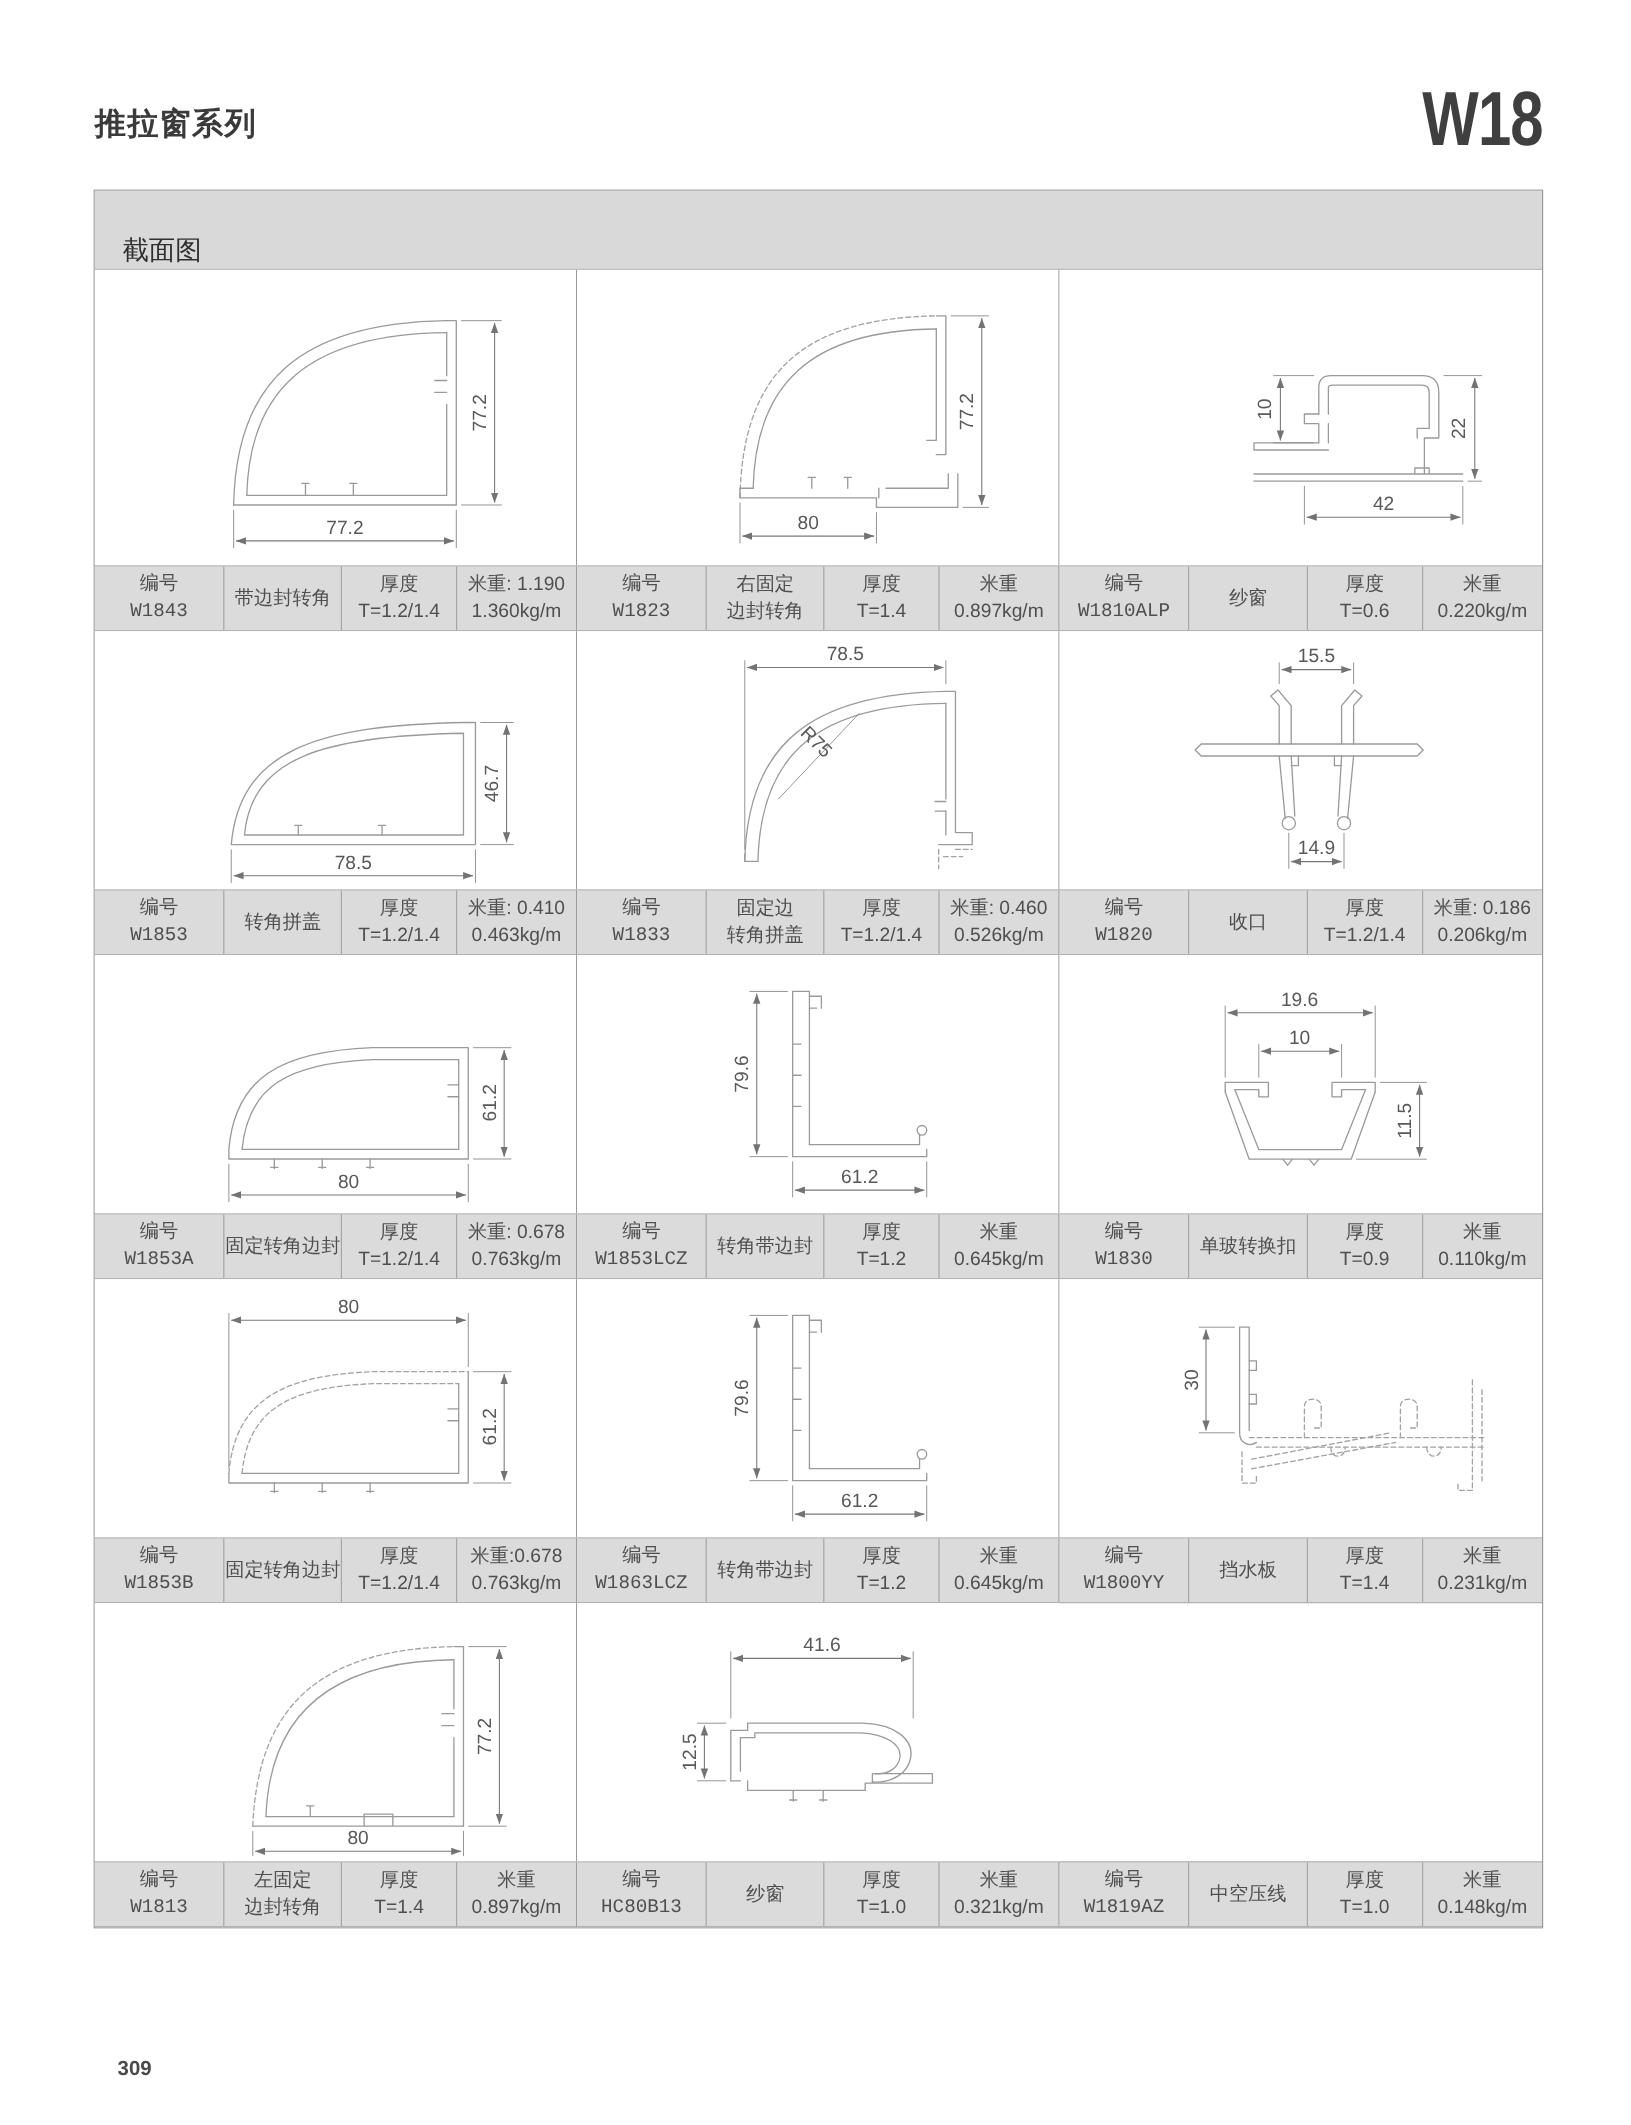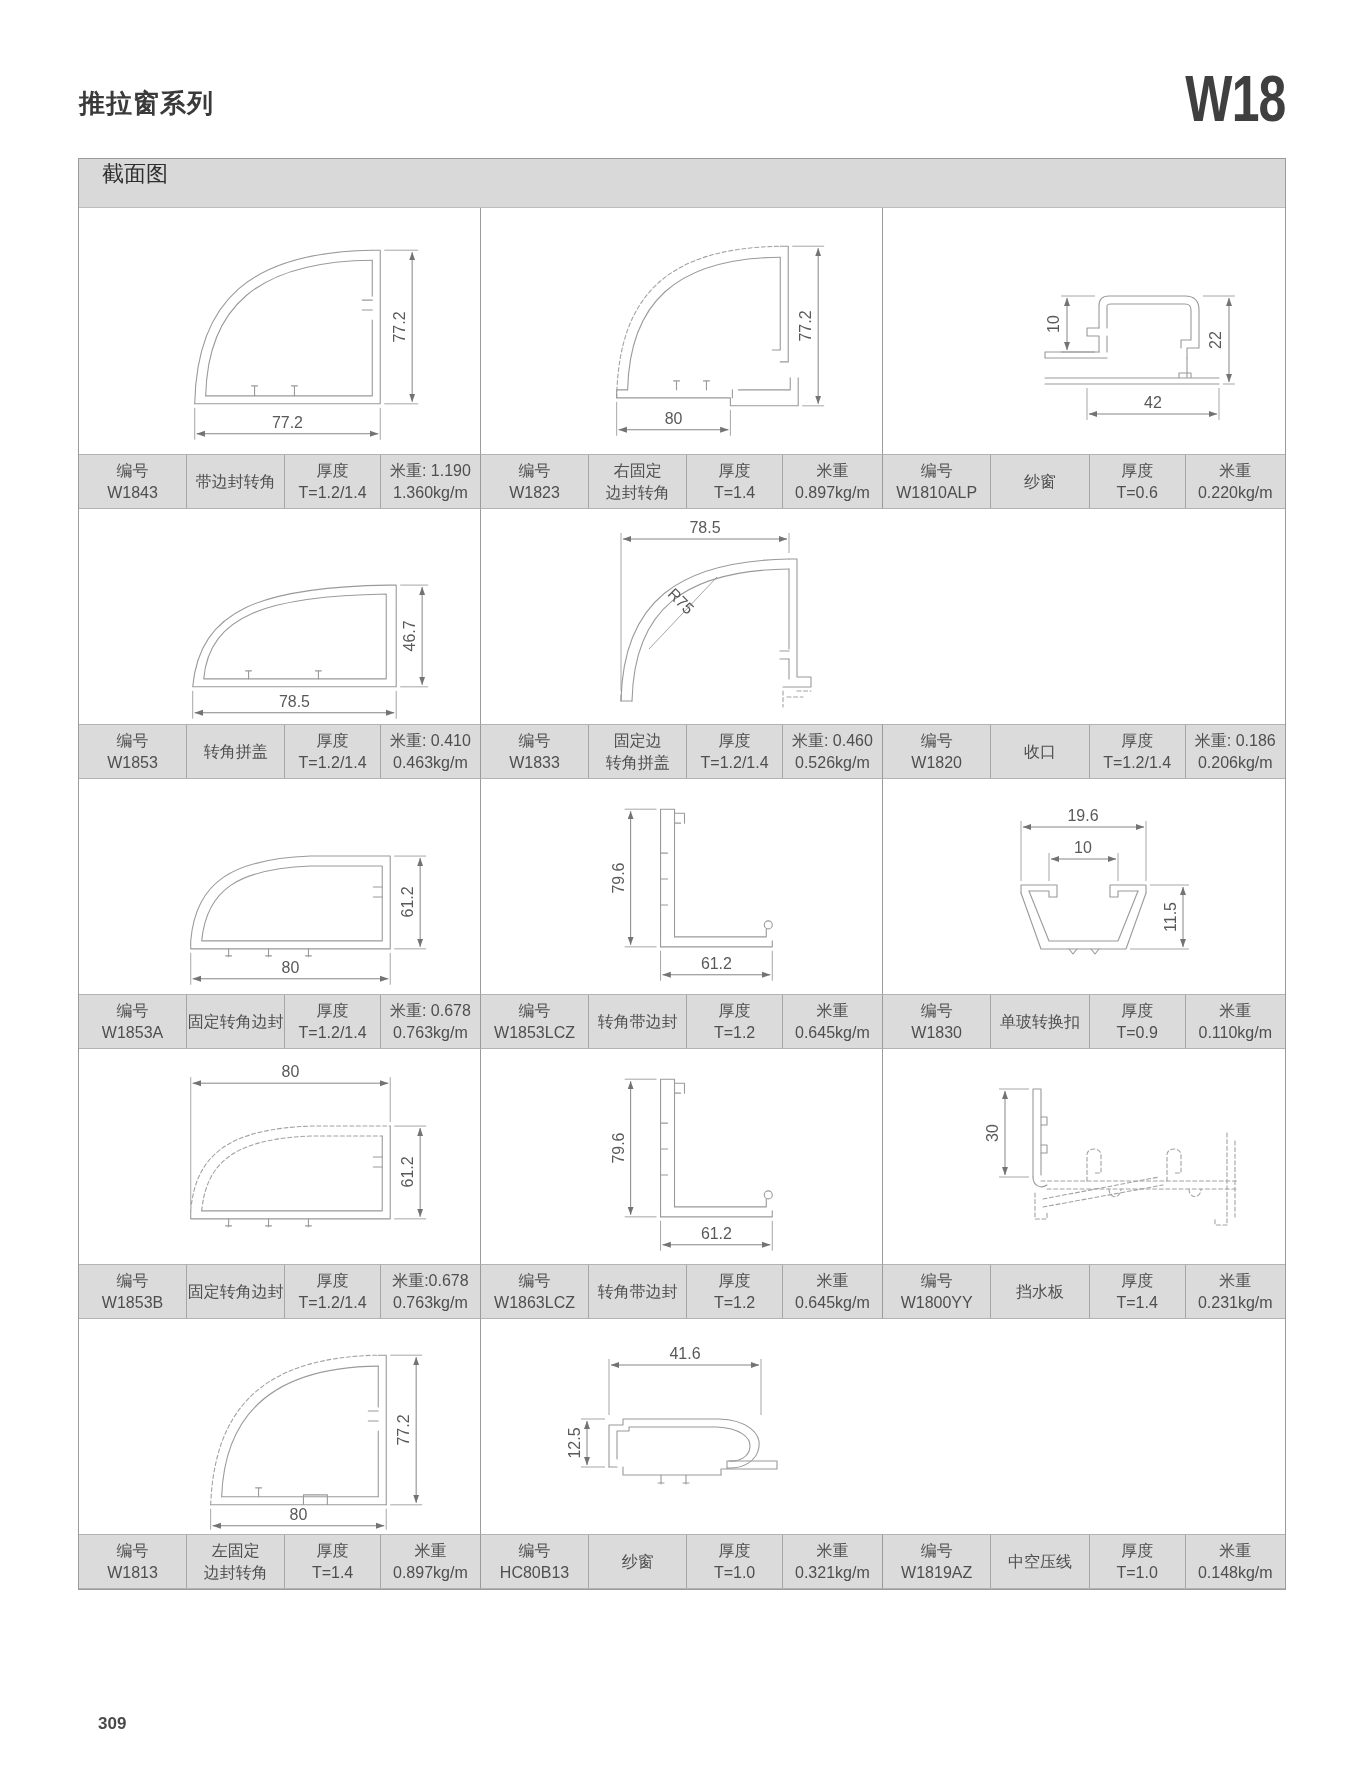--- a/index.html
+++ b/index.html
@@ -2,34 +2,34 @@
 <html><head>
 <meta charset="utf-8">
 <style>
   html,body{margin:0;padding:0;background:#ffffff;}
   .sheet{position:relative;width:1359px;height:1771px;background:#fff;overflow:hidden;
          font-family:"Liberation Sans","DejaVu Sans",sans-serif;color:#444;}
   .hdr-title{position:absolute;left:79px;top:86px;font-size:26px;font-weight:700;color:#3a3a3a;letter-spacing:1px;text-align:center;}
   .hdr-code{position:absolute;right:73px;top:62px;font-size:64px;font-weight:700;color:#3f3f3f;
             transform:scaleX(0.78);transform-origin:100% 50%;letter-spacing:-1px;}
   .catalog{position:absolute;left:78px;top:158px;width:1208px;border:1px solid #9b9b9b;box-sizing:border-box;background:#fff;}
-  .band{height:49px;background:#d9d9d9;display:flex;align-items:flex-start;padding-left:23px;
+  .band{height:66px;background:#d9d9d9;display:flex;align-items:flex-end;padding-left:23px;
         font-size:22px;color:#2f2f2f;box-sizing:border-box;border-bottom:1px solid #bdbdbd;}
   .grid-row{display:flex;}
   .dcell{width:402px;box-sizing:border-box;border-right:1px solid #9b9b9b;position:relative;background:#fff;}
   .dcell:last-child{border-right:none;}
   .dg1{height:246px;} .dg{height:215px;}
   .dcell svg{display:block;width:100%;height:100%;}
   .strip-cell{width:402px;box-sizing:border-box;border-right:1px solid #9b9b9b;display:flex;
               height:55px;background:#dbdbdb;border-top:1px solid #b3b3b3;border-bottom:1px solid #b3b3b3;}
   .strip-cell:last-child{border-right:none;}
   .sub{display:flex;flex-direction:column;align-items:center;justify-content:center;text-align:center;
        font-size:16px;line-height:1.32;color:#4f4f4f;border-right:1px solid #a6a6a6;box-sizing:border-box;}
   .sub:last-child{border-right:none;}
-  .sub.s1{flex:1.1;} .sub.s2{flex:1;} .sub.s3{flex:0.97;} .sub.s4{flex:1.02;}
+  .sub.s1{flex:1.1;font-family:Liberation Mono, monospace;} .sub.s2{flex:1;} .sub.s3{flex:0.97;} .sub.s4{flex:1.02;}
   .pgnum{position:absolute;left:86px;top:1714px;font-size:17px;font-weight:700;color:#4a4a4a;margin-left:12px;}
   
   .pl{fill:none;stroke:#9a9a9a;stroke-width:1.1;stroke-linecap:round;stroke-linejoin:round;}
   .pld{fill:none;stroke:#a2a2a2;stroke-width:1.1;stroke-linecap:round;stroke-linejoin:round;stroke-dasharray:4 2.6;}
   .ext{stroke:#8f8f8f;stroke-width:0.8;}
   .dim{stroke:#787878;stroke-width:0.9;}
   .dt{fill:#595959;font-size:16px;text-anchor:middle;}
 </style>
 </head>
 <body>
@@ -193,20 +193,39 @@
           <path class="pl" d="M308,142 h-9 m9,8 h-9 M140,192 L151,192 M140,192 L140,186"></path>
           <path class="pld" d="M302,182 L302,198 M316,182 L330,182 M306,188 L322,188"></path>
           <line class="ext" x1="168" y1="140" x2="236" y2="68"></line>
           <text class="dt" transform="translate(196,96) rotate(45)">R75</text>
           <line class="ext" x1="140" y1="182" x2="140" y2="24"></line>
             <line class="ext" x1="308" y1="44" x2="308" y2="24"></line>
           <line class="dim" x1="142" y1="30" x2="306" y2="30" marker-start="url(#ar)" marker-end="url(#ar)"></line>
           <text class="dt" x="224" y="24">78.5</text>
         </svg>
       </div>
+      <div class="dcell dg">
+        <svg viewBox="0 0 402 215">
+          <path class="pl" d="M118,94 L298,94 M118,104 L298,104 M118,94 L113,99 L118,104 M298,94 L303,99 L298,104"></path>
+          <path class="pl" d="M183,94 L183,62 L176,54 M193,94 L193,62 L187,55 M176,54 L182,49 L187,55"></path>
+          <path class="pl" d="M245,94 L245,62 L252,54 M235,94 L235,62 L241,55 M252,54 L246,49 L241,55"></path>
+          <path class="pl" d="M183,104 L188,156 M193,104 L196,154 M245,104 L240,156 M235,104 L232,154"></path>
+          <circle class="pl" cx="191" cy="160" r="5.5"></circle>
+            <circle class="pl" cx="237" cy="160" r="5.5"></circle>
+          <path class="pl" d="M199,104 v8 h-6 M229,104 v8 h6"></path>
+          <line class="ext" x1="183" y1="44" x2="183" y2="26"></line>
+            <line class="ext" x1="245" y1="44" x2="245" y2="26"></line>
+          <line class="dim" x1="185" y1="32" x2="243" y2="32" marker-start="url(#ar)" marker-end="url(#ar)"></line>
+          <text class="dt" x="214" y="26">15.5</text>
+          <line class="ext" x1="191" y1="168" x2="191" y2="198"></line>
+            <line class="ext" x1="237" y1="168" x2="237" y2="198"></line>
+          <line class="dim" x1="193" y1="192" x2="235" y2="192" marker-start="url(#ar)" marker-end="url(#ar)"></line>
+          <text class="dt" x="214" y="186">14.9</text>
+        </svg>
+      </div>
     </div>
 
     <div class="grid-row">
       <div class="strip-cell">
         <div class="sub s1">
             <div>编号</div>
             <div>W1853</div>
           </div>
         <div class="sub s2">
             <div>转角拼盖</div>

